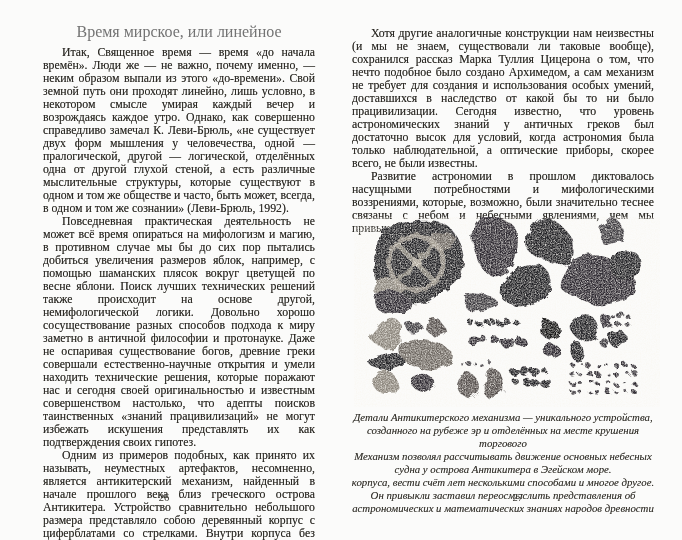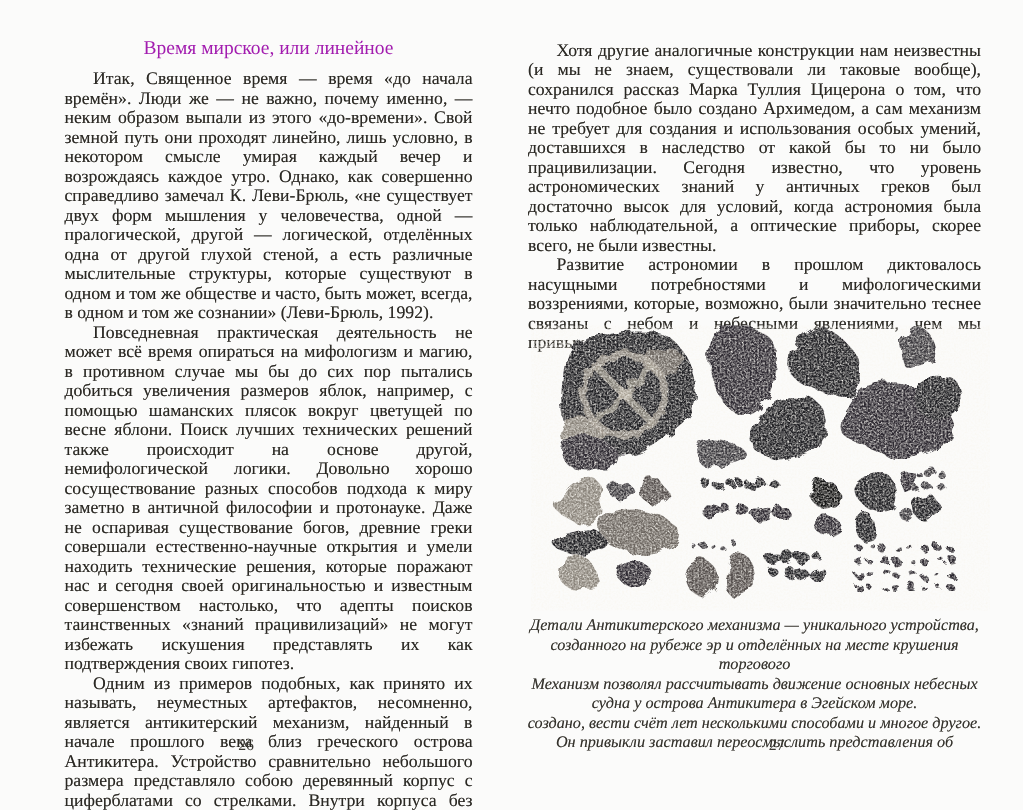--- a/index.html
+++ b/index.html
@@ -5,22 +5,22 @@
   html,body{margin:0;padding:0;}
   body{
     width:682px;height:540px;position:relative;overflow:hidden;
     background:#fbfbfa;
     font-family:"Liberation Serif",serif;
   }
   .col{position:absolute;}
   #left-col{left:43px;top:24px;width:272px;}
   #right-col{left:352px;top:27px;width:302px;}
   .heading{
-    text-align:center;font-size:13px;line-height:15px;margin:0 0 7px 0;
-    color:#a21caf;font-weight:normal;
+    text-align:center;font-size:16px;line-height:15px;margin:0 0 7px 0;
+    color:#737373;font-weight:normal;
   }
   p.body-para{
     margin:0;text-indent:19px;text-align:justify;
     font-size:11.8px;line-height:13px;color:#2b2924;
     text-shadow:0 0 .35px rgba(50,48,42,.55);
     hyphens:auto;-webkit-hyphens:auto;
   }
   #figure-wrap{position:absolute;left:354px;top:217px;width:306px;height:190px;}
   #caption{
     position:absolute;left:348px;top:411px;width:310px;text-align:center;
@@ -169,17 +169,18 @@
     </g>
     <rect x="0" y="0" width="306" height="190" filter="url(#grain)"></rect>
   </svg>
 </div>
 
 <div id="caption">
     <div class="cap-line">Детали Антикитерского механизма — уникального устройства,</div>
     <div class="cap-line">созданного на рубеже эр и отделённых на месте крушения торгового</div>
     <div class="cap-line">Механизм позволял рассчитывать движение основных небесных</div>
     <div class="cap-line">судна у острова Антикитера в Эгейском море.</div>
-    <div class="cap-line">создано, вести счёт лет несколькими способами и многое другое.</div>
+    <div class="cap-line">корпуса, вести счёт лет несколькими способами и многое другое.</div>
     <div class="cap-line">Он привыкли заставил переосмыслить представления об</div>
+    <div class="cap-line">астрономических и математических знаниях народов древности</div>
   </div>
 
 <div class="page-num" id="page-num-right">27</div>
 
 </body></html>

